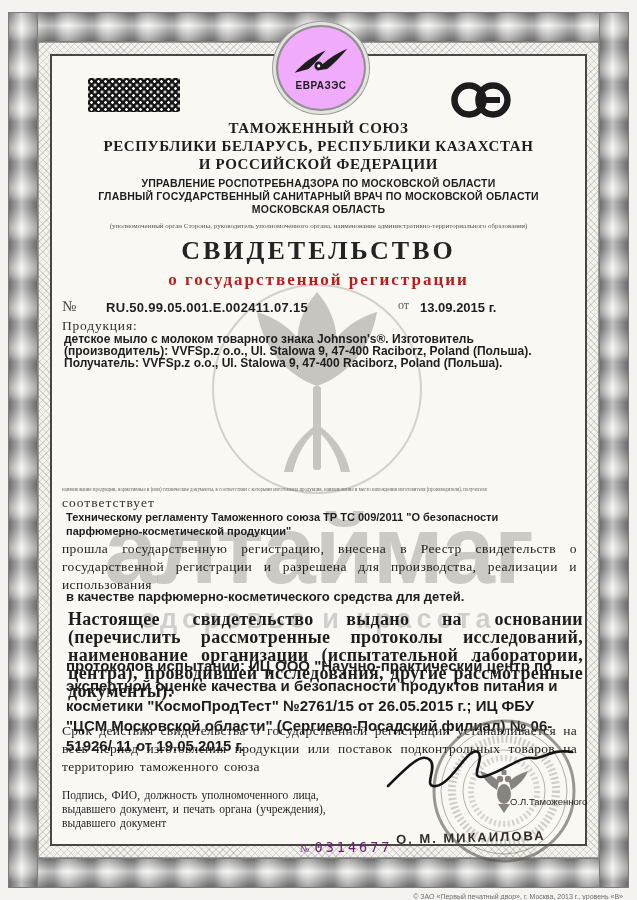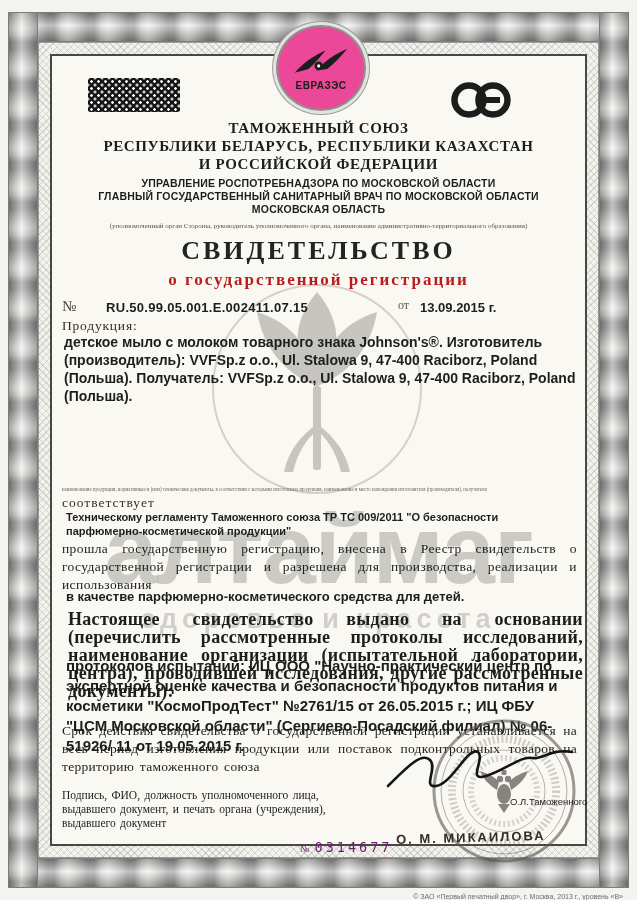--- a/index.html
+++ b/index.html
@@ -21,21 +21,21 @@
   .crosshatch{position:absolute;left:38px;right:38px;top:42px;bottom:42px;
       background:
         repeating-linear-gradient(45deg,rgba(110,110,110,.22) 0 1px,transparent 1px 5px),
         repeating-linear-gradient(-45deg,rgba(110,110,110,.22) 0 1px,transparent 1px 5px),
         #f3f2ed;
       border:1px solid #9a9a98;}
   .paper{position:absolute;left:50px;right:50px;top:54px;bottom:54px;
       border:2px solid #474743;background:#f9f8f3;}
   .paper-inner{position:absolute;inset:0;}
   
-  .eurasec-oval{position:absolute;left:276px;top:25px;width:86px;height:82px;background:#ec4899;
+  .eurasec-oval{position:absolute;left:276px;top:25px;width:86px;height:82px;background:#f0abfc;
       border:2px solid #8f8f8d;border-radius:50%;z-index:6;
       box-shadow:0 0 0 3px #e3e3e0,0 0 0 4px #9c9c9a;display:flex;flex-direction:column;
       align-items:center;justify-content:center;}
   .eurasec-label{font-family:"Liberation Sans",sans-serif;font-weight:bold;font-size:10px;
       letter-spacing:.5px;color:#1b1b1b;margin-top:1px;}
   .security-block{position:absolute;left:88px;top:78px;width:92px;height:34px;z-index:5;
       background:
         radial-gradient(circle,rgba(255,255,255,.95) 1px,transparent 1.6px),
         radial-gradient(circle,rgba(255,255,255,.95) 1px,transparent 1.6px),#141414;
       background-size:7px 7px,7px 7px;background-position:0 0,3.5px 3.5px;border-radius:2px;}
@@ -55,21 +55,21 @@
   .reg-row{position:absolute;left:10px;right:10px;top:242px;height:20px;}
   .reg-no-label{position:absolute;left:0;top:0;font-size:15px;color:#44423e;}
   .reg-number{position:absolute;left:44px;top:2px;font-family:"Liberation Sans",sans-serif;
       font-weight:bold;font-size:13px;letter-spacing:.3px;}
   .reg-date-label{position:absolute;left:336px;top:0;font-size:12px;color:#5a5854;}
   .reg-date{position:absolute;left:358px;top:2px;font-family:"Liberation Sans",sans-serif;
       font-weight:bold;font-size:13px;}
   
   .product-label{position:absolute;left:10px;top:262px;font-size:13.5px;letter-spacing:.8px;color:#33312d;}
   .product-text{position:absolute;left:12px;top:277px;width:512px;
-      font-family:"Liberation Sans",sans-serif;font-weight:bold;font-size:14px;line-height:18px;}
+      font-family:"Liberation Sans",sans-serif;font-weight:bold;font-size:12px;line-height:12px;}
   .footnote{position:absolute;left:10px;top:429px;width:515px;overflow:hidden;font-size:7px;color:#6a6864;}
   .footnote span{display:inline-block;white-space:nowrap;transform:scaleX(.7);transform-origin:left center;}
   .lead{position:absolute;left:10px;top:439px;font-size:13.5px;letter-spacing:1px;color:#33312d;}
   .regulation{position:absolute;left:14px;top:455px;width:508px;
       font-family:"Liberation Sans",sans-serif;font-weight:bold;font-size:11px;line-height:13.5px;}
   .passed{position:absolute;left:10px;top:484px;width:515px;font-size:13.5px;line-height:18px;
       text-align:justify;word-spacing:3px;letter-spacing:.4px;}
   .usage{position:absolute;left:14px;top:533px;width:508px;
       font-family:"Liberation Sans",sans-serif;font-weight:bold;font-size:13px;}
   .basis-intro{position:absolute;left:16px;top:554px;width:515px;font-size:18px;line-height:18px;

